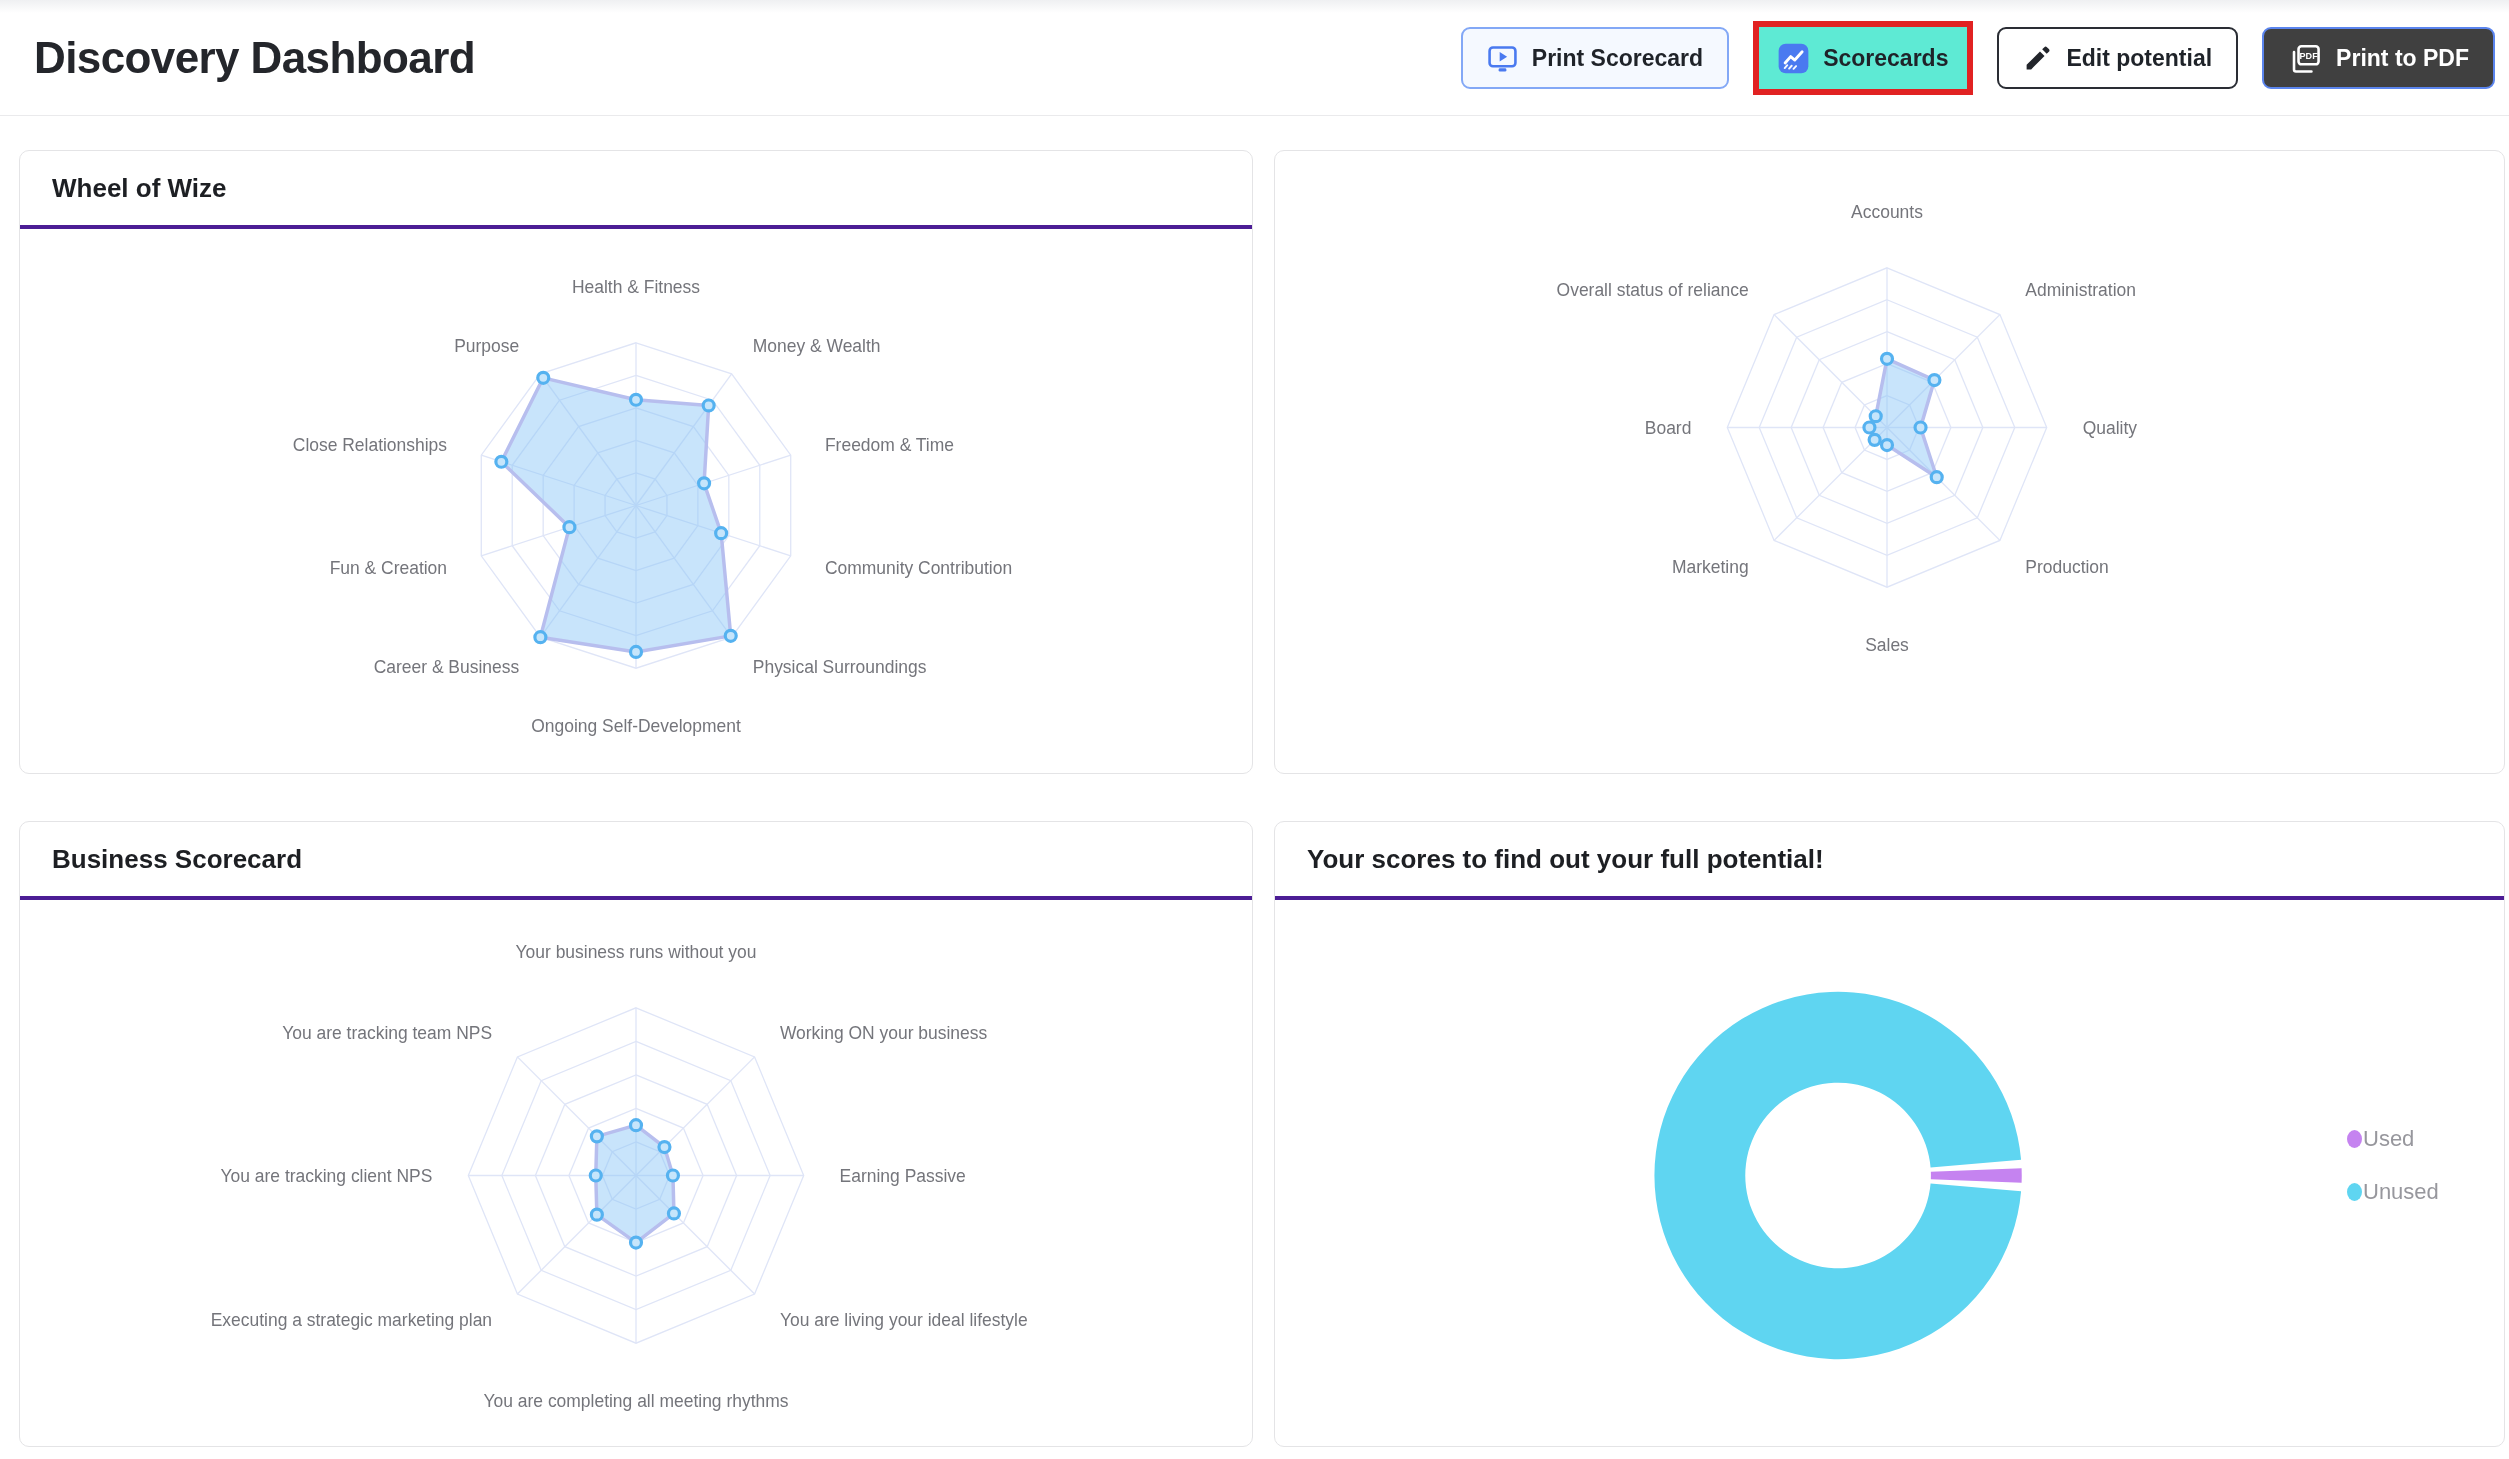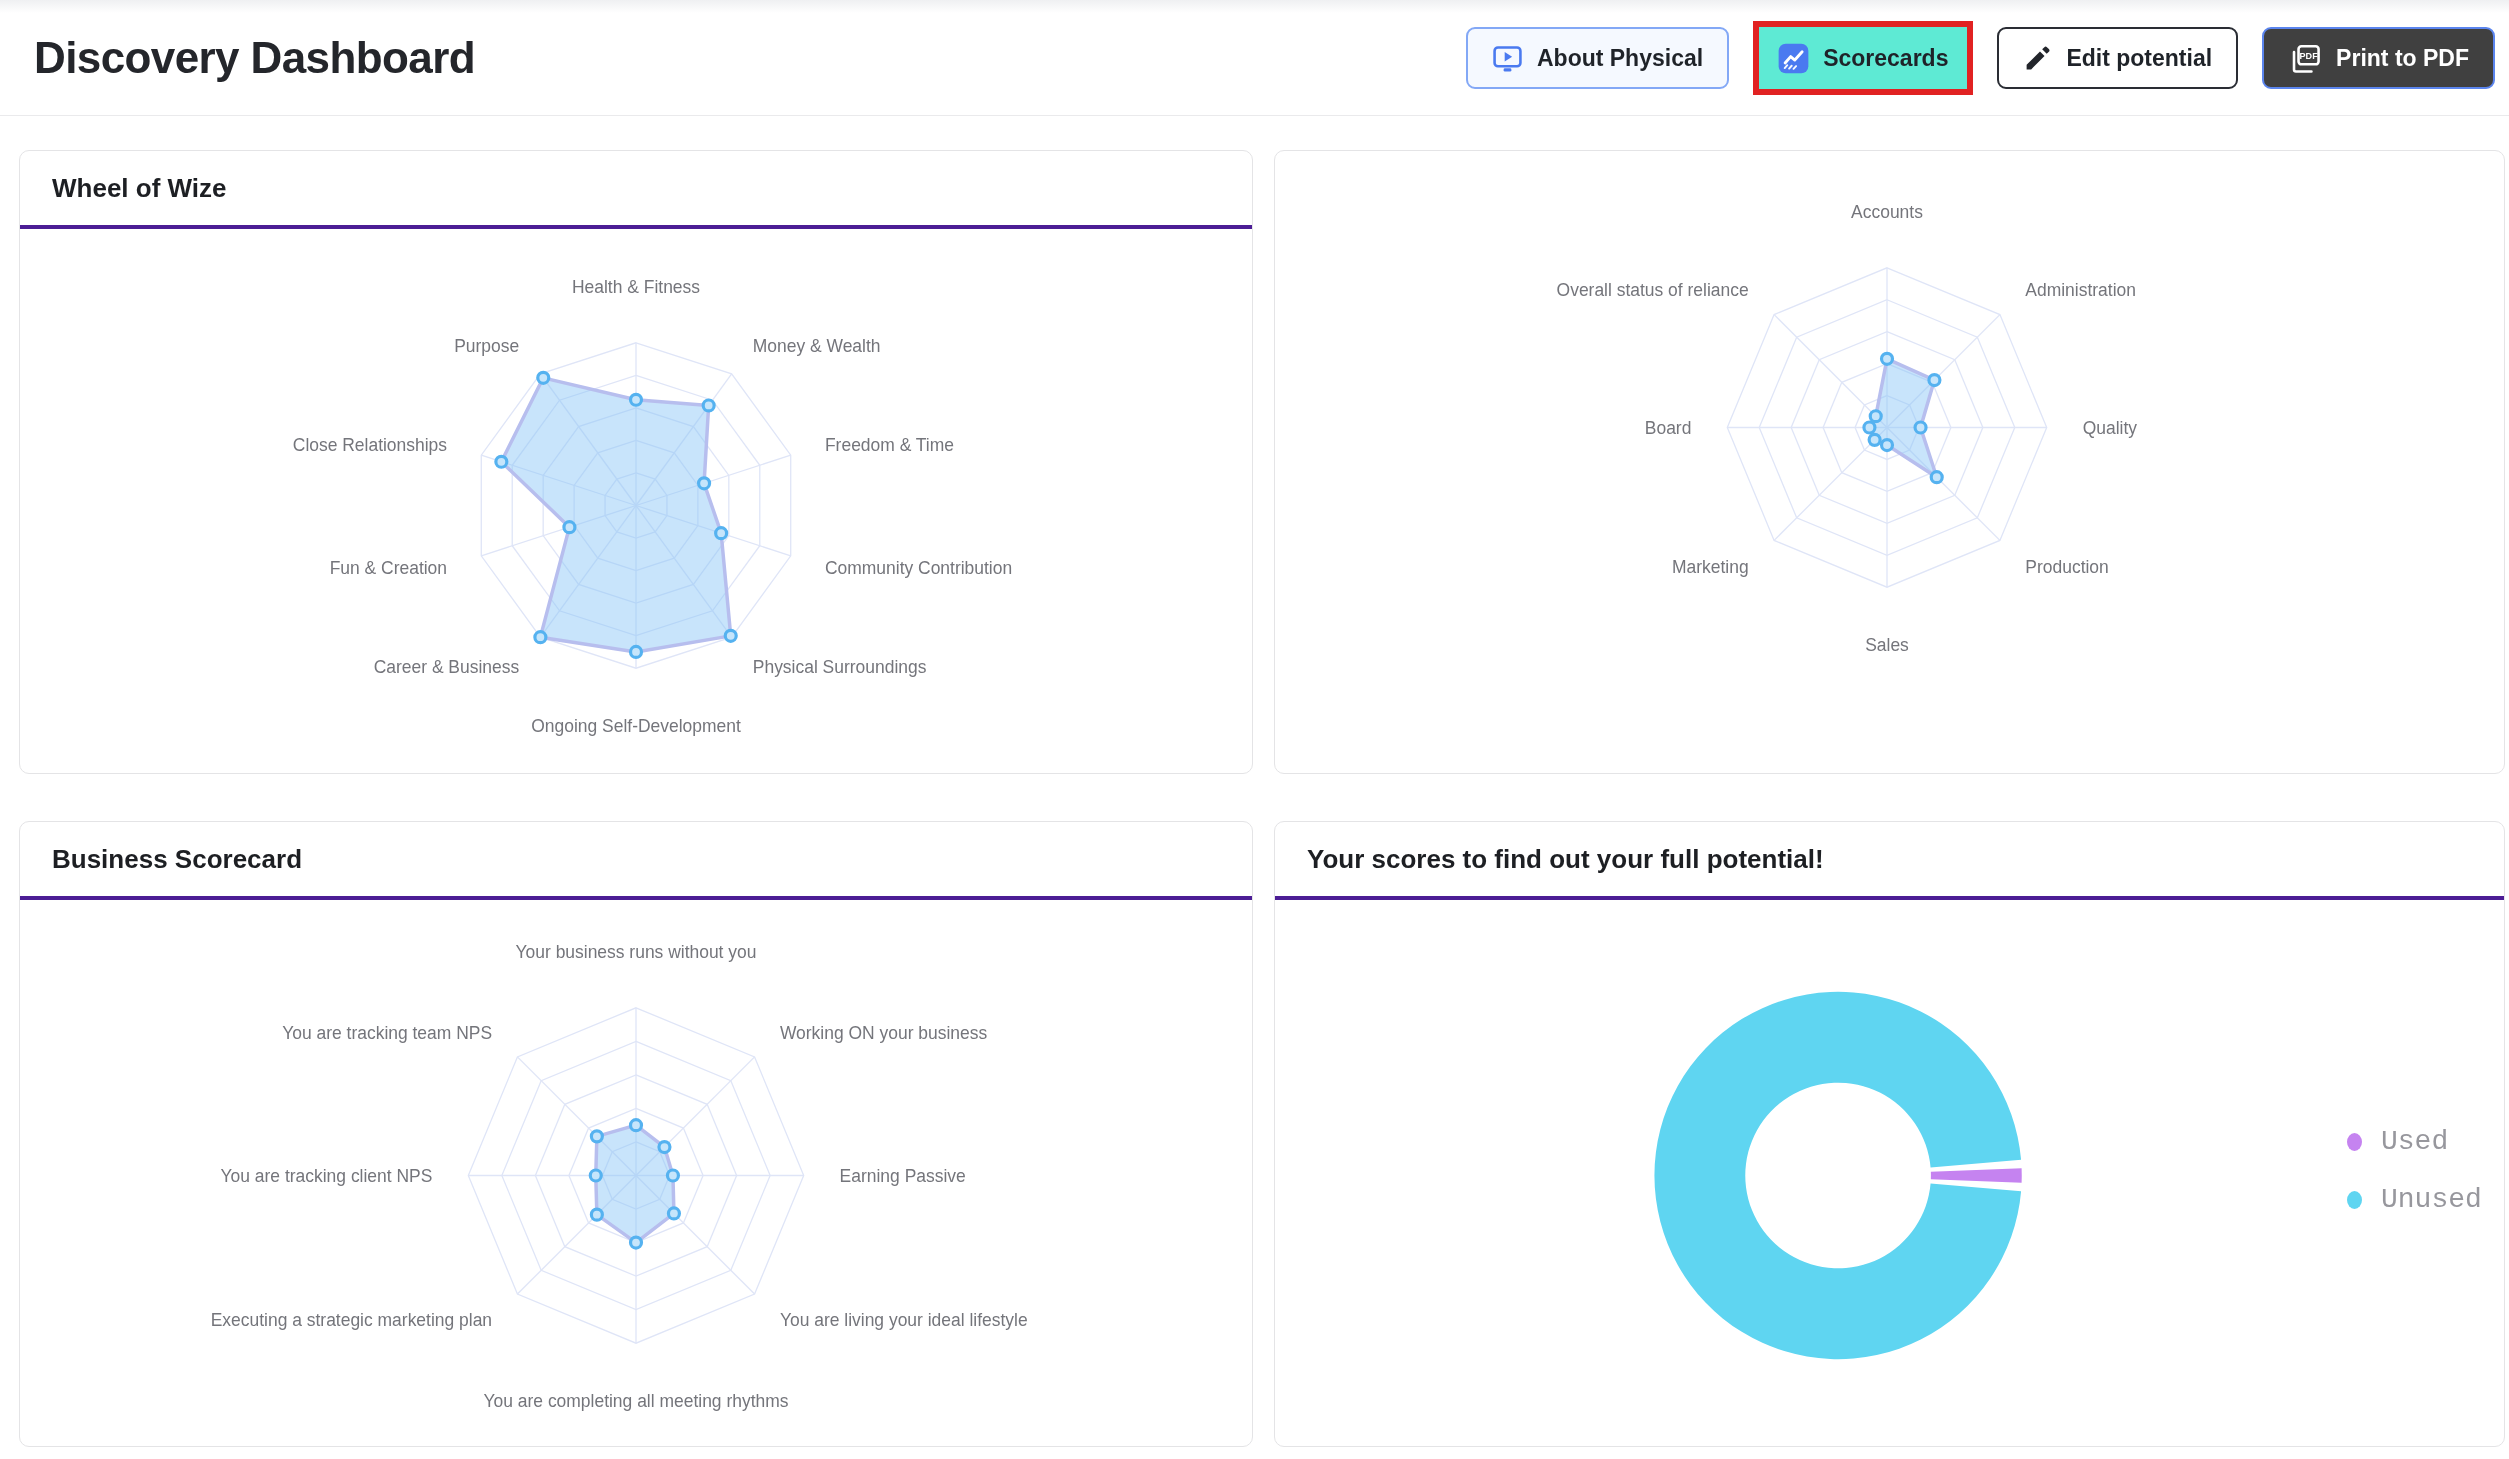--- a/index.html
+++ b/index.html
@@ -22,42 +22,42 @@
   .grid{position:absolute;top:150px;left:19px;display:grid;
         grid-template-columns:1234px 1231px;column-gap:21px;row-gap:47px;}
   .card{background:#fff;border:1px solid #e4e4e6;border-radius:10px;box-sizing:border-box;}
   .card.r1{height:624px;}
   .card.r2{height:626px;}
   .card-header{height:74px;border-bottom:4px solid #4c1d95;display:flex;align-items:center;
                padding:0 32px;font-size:26px;font-weight:700;color:#1d1f23;}
   .card-body{position:relative;height:calc(100% - 75px);overflow:hidden;}
   .chart{position:absolute;left:0;top:0;width:100%;height:100%;}
   .legend{position:absolute;left:1072px;top:226px;display:flex;flex-direction:column;gap:27px;}
-  .legend-item{display:flex;align-items:center;gap:19px;font-size:28px;color:#97979d;cursor:pointer;font-family:Liberation Mono, monospace;}
+  .legend-item{display:flex;align-items:center;gap:1px;font-size:22px;color:#97979d;cursor:pointer;}
   .legend-dot{width:15px;height:18px;border-radius:50%;background:#ccc;}
 </style>
 </head>
 <body>
 
 <div class="page">
   <div class="top-fade"></div>
 
   <div class="topbar">
     <h1 class="page-title">Discovery Dashboard</h1>
     <div class="actions">
 
       <button class="btn btn-about">
         <span>
           <svg width="31" height="31" viewBox="0 0 24 24">
             <rect x="2" y="3.5" width="20" height="14.5" rx="2.6" fill="none" stroke="#4a7af0" stroke-width="2"></rect>
             <polygon points="9.8,7 15.6,10.7 9.8,14.4" fill="#4a7af0"></polygon>
             <rect x="9" y="19.5" width="6" height="2.6" rx="1" fill="#4a7af0"></rect>
           </svg>
         </span>
-        <span>About Physical</span>
+        <span>Print Scorecard</span>
       </button>
 
       <div class="red-wrap">
         <button class="btn btn-scorecards">
           <span>
             <svg width="31" height="31" viewBox="0 0 24 24">
               <rect x="0.5" y="0.5" width="23" height="23" rx="5.5" fill="#4a7af0"></rect>
               <polyline points="5.5,15.5 9.8,10.5 13,13.2 18.7,6.8" fill="none" stroke="#fff" stroke-width="2.2" stroke-linecap="round" stroke-linejoin="round"></polyline>
               <g stroke="#fff" stroke-width="1.5" stroke-linecap="round" opacity="0.95">
                 <line x1="5.2" y1="19.4" x2="7.2" y2="17.2"></line>

